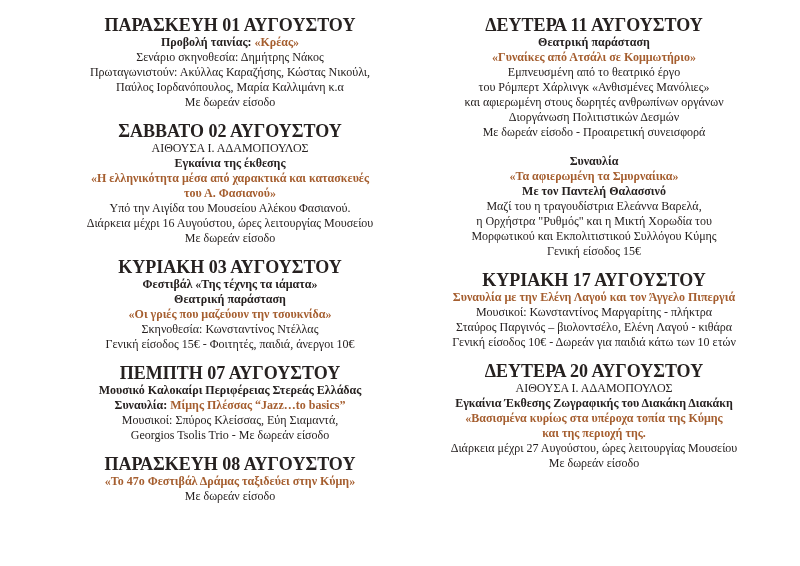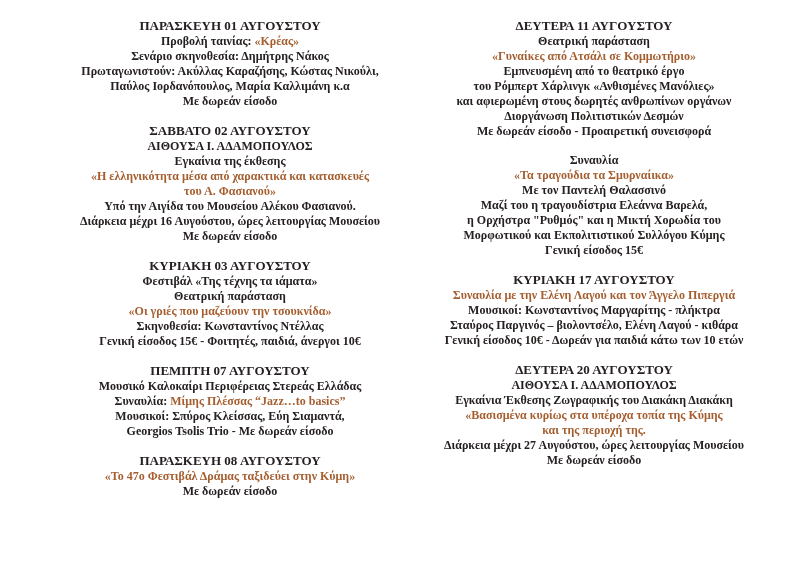--- a/index.html
+++ b/index.html
@@ -35,33 +35,33 @@
   .event {
     margin-bottom: 14px;
   }
   .line {
     font-size: 12px;
     line-height: 15px;
     white-space: nowrap;
   }
   .header {
     font-weight: bold;
-    font-size: 13px;
+    font-size: 18px;
     color: var(--ink);
   }
   .bold {
     font-weight: bold;
     color: var(--ink);
   }
   .accent {
     font-weight: bold;
     color: var(--accent);
   }
   .normal {
-    font-weight: bold;
+    font-weight: normal;
     color: var(--ink);
     text-align: right;
   }
 </style>
 </head>
 <body>
 
 <div class="page">
   <div class="column">
       <div class="event">
@@ -109,21 +109,21 @@
         <div class="line"><span class="bold">Θεατρική παράσταση</span></div>
         <div class="line"><span class="accent">«Γυναίκες από Ατσάλι σε Κομμωτήριο»</span></div>
         <div class="line"><span class="normal">Εμπνευσμένη από το θεατρικό έργο</span></div>
         <div class="line"><span class="normal">του Ρόμπερτ Χάρλινγκ «Ανθισμένες Μανόλιες»</span></div>
         <div class="line"><span class="normal">και αφιερωμένη στους δωρητές ανθρωπίνων οργάνων</span></div>
         <div class="line"><span class="normal">Διοργάνωση Πολιτιστικών Δεσμών</span></div>
         <div class="line"><span class="normal">Με δωρεάν είσοδο - Προαιρετική συνεισφορά</span></div>
       </div>
       <div class="event">
         <div class="line"><span class="bold">Συναυλία</span></div>
-        <div class="line"><span class="accent">«Τα τραγούδια τα Σμυρναίικα»</span></div>
+        <div class="line"><span class="accent">«Τα αφιερωμένη τα Σμυρναίικα»</span></div>
         <div class="line"><span class="bold">Με τον Παντελή Θαλασσινό</span></div>
         <div class="line"><span class="normal">Μαζί του η τραγουδίστρια Ελεάννα Βαρελά,</span></div>
         <div class="line"><span class="normal">η Ορχήστρα "Ρυθμός" και η Μικτή Χορωδία του</span></div>
         <div class="line"><span class="normal">Μορφωτικού και Εκπολιτιστικού Συλλόγου Κύμης</span></div>
         <div class="line"><span class="normal">Γενική είσοδος 15€</span></div>
       </div>
       <div class="event">
         <div class="line"><span class="header">ΚΥΡΙΑΚΗ 17 ΑΥΓΟΥΣΤΟΥ</span></div>
         <div class="line"><span class="accent">Συναυλία με την Ελένη Λαγού και τον Άγγελο Πιπεργιά</span></div>
         <div class="line"><span class="normal">Μουσικοί: Κωνσταντίνος Μαργαρίτης - πλήκτρα</span></div>

